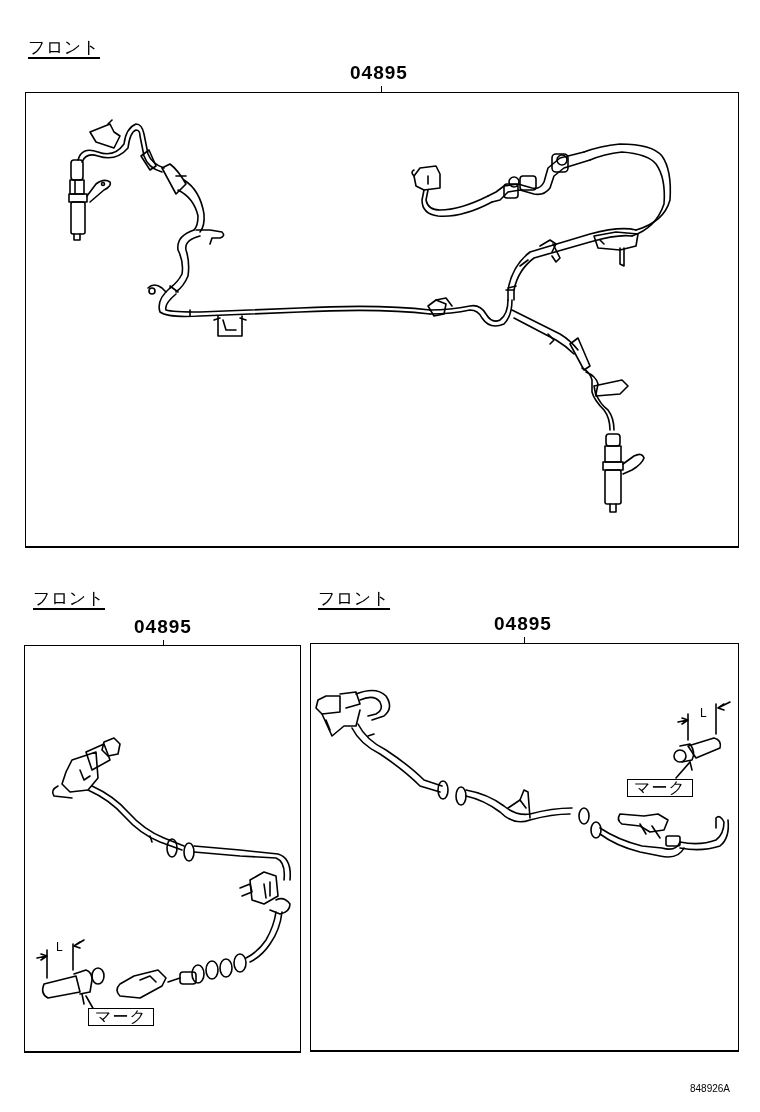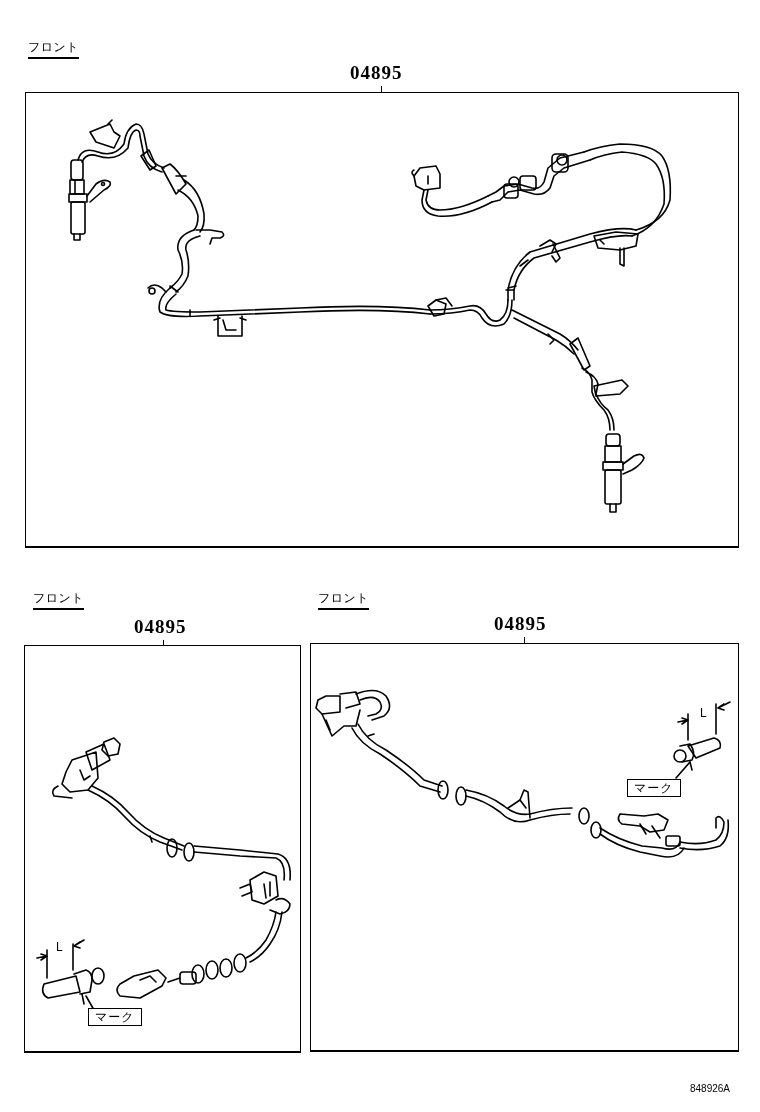--- a/index.html
+++ b/index.html
@@ -1,25 +1,25 @@
 <!DOCTYPE html>
 <html><head>
 <meta charset="utf-8">
 <style>
   html, body { margin: 0; padding: 0; background: #ffffff; }
   body { width: 760px; height: 1112px; position: relative; overflow: hidden;
          font-family: "DejaVu Sans", sans-serif; color: #000; }
-  .section-label { position: absolute; font-size: 12px; line-height: 14px; letter-spacing: 0.5px;
+  .section-label { position: absolute; font-size: 17px; line-height: 14px; letter-spacing: 0.5px;
                    padding-bottom: 3px; border-bottom: 2px solid #000; }
-  .part-no { position: absolute; font-family: Liberation Serif, serif; font-weight: bold;
+  .part-no { position: absolute; font-family: Liberation Sans, sans-serif; font-weight: bold;
              font-size: 19px; letter-spacing: 1px; }
   .frame { position: absolute; border: 1.5px solid #000; border-bottom-width: 2.5px; box-sizing: border-box; }
   .leader { position: absolute; width: 1px; background: #000; }
   svg.art { position: absolute; left: 0; top: 0; }
-  .mark-box { position: absolute; border: 1.5px solid #000; background: #fff; font-size: 12px;
+  .mark-box { position: absolute; border: 1.5px solid #000; background: #fff; font-size: 16px;
               line-height: 16px; padding: 0 6px; letter-spacing: 1px; }
   .dim-label { position: absolute; font-family: "Liberation Sans", sans-serif; font-size: 12px; }
   .ref-code { position: absolute; font-family: "Liberation Sans", sans-serif; font-size: 10px; }
 </style>
 </head>
 <body>
 
 <div class="section-label" style="left:28px;top:40px;">フロント</div>
 <div class="section-label" style="left:33px;top:591px;">フロント</div>
 <div class="section-label" style="left:318px;top:591px;">フロント</div>

